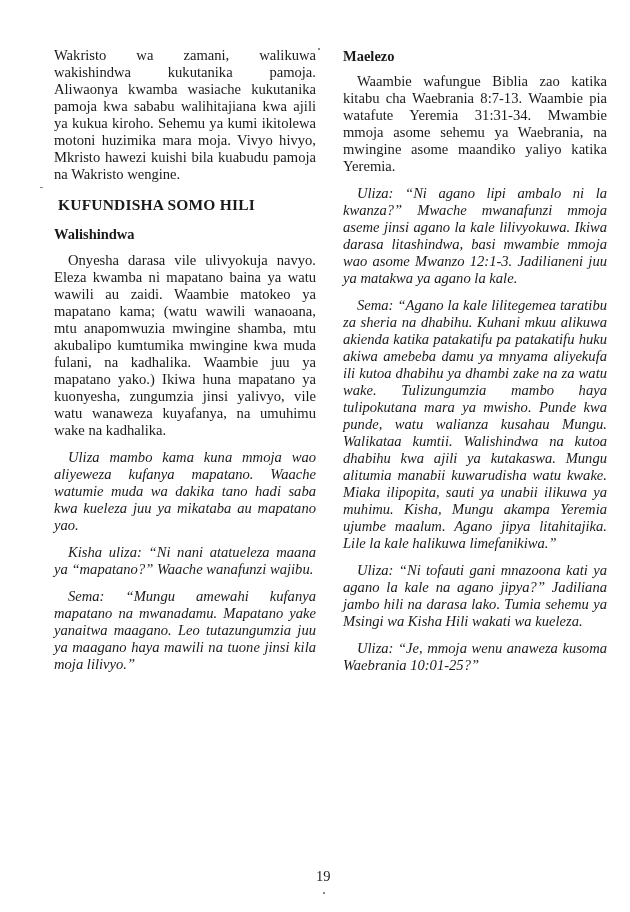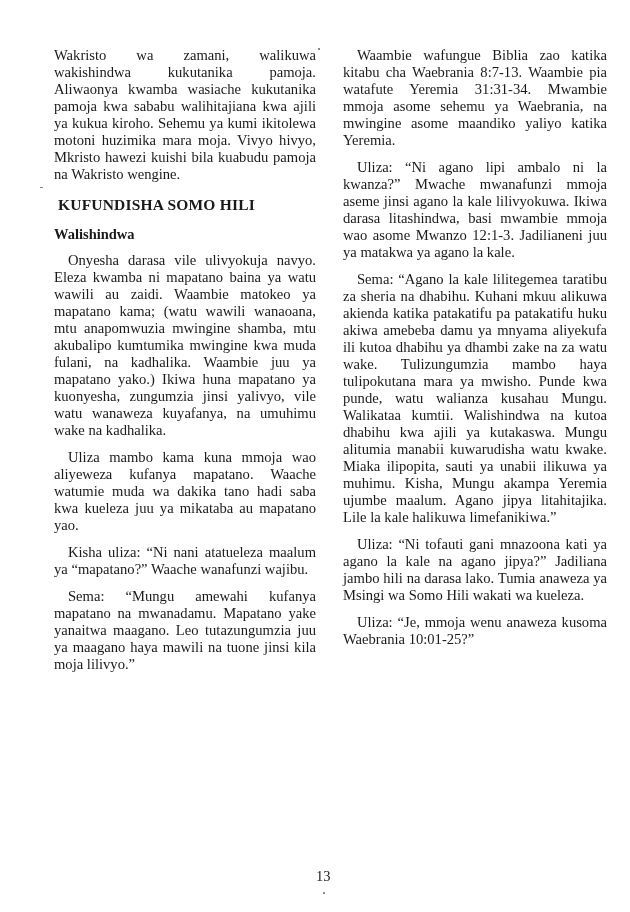--- a/index.html
+++ b/index.html
@@ -3,45 +3,46 @@
 <meta charset="utf-8">
 <style>
   html, body { margin: 0; padding: 0; background: #ffffff; }
   body { width: 630px; height: 912px; position: relative; overflow: hidden;
          font-family: "Liberation Serif", "DejaVu Serif", serif; color: #1a1a1a; }
   .col { position: absolute; top: 0; width: 262px; }
   .col-left { left: 54px; top: 47px; }
   .col-right { left: 343px; top: 47px; width: 264px; }
   p { margin: 0; font-size: 14.6px; line-height: 17px; text-align: justify; }
   p.indent { text-indent: 14px; }
-  .para-gap { margin-top: 10px; }
+  .para-gap { margin-top: 10px; font-style: italic; }
   h2 { margin: 12px 0 0 4px; font-size: 15.5px; font-weight: bold; line-height: 20px; letter-spacing: 0.2px; }
   h3 { margin: 10px 0 9px 0; font-size: 14.5px; font-weight: bold; line-height: 18px; }
   .col-right h3 { margin-top: 0; margin-bottom: 8px; }
   .page-number { position: absolute; left: 316px; top: 868px; font-size: 14.5px; }
   .speck { position: absolute; width: 2px; height: 2px; background: #888; }
 </style>
 </head>
 <body>
 
 <div class="col col-left">
   <p>Wakristo wa zamani, walikuwa wakishindwa kukutanika pamoja. Aliwaonya kwamba wasiache kukutanika pamoja kwa sababu walihitajiana kwa ajili ya kukua kiroho. Sehemu ya kumi ikitolewa motoni huzimika mara moja. Vivyo hivyo, Mkristo hawezi kuishi bila kuabudu pamoja na Wakristo wengine.</p>
   <h2>KUFUNDISHA SOMO HILI</h2>
   <h3>Walishindwa</h3>
   <p class="indent">Onyesha darasa vile ulivyokuja navyo. Eleza kwamba ni mapatano baina ya watu wawili au zaidi. Waambie matokeo ya mapatano kama; (watu wawili wanaoana, mtu anapomwuzia mwingine shamba, mtu akubalipo kumtumika mwingine kwa muda fulani, na kadhalika. Waambie juu ya mapatano yako.) Ikiwa huna mapatano ya kuonyesha, zungumzia jinsi yalivyo, vile watu wanaweza kuyafanya, na umuhimu wake na kadhalika.</p>
   <p class="indent para-gap">Uliza mambo kama kuna mmoja wao aliyeweza kufanya mapatano. Waache watumie muda wa dakika tano hadi saba kwa kueleza juu ya mikataba au mapatano yao.</p>
-  <p class="indent para-gap">Kisha uliza: “Ni nani atatueleza maalum ya “mapatano?” Waache wanafunzi wajibu.</p>
+  <p class="indent para-gap">Kisha uliza: “Ni nani atatueleza maana ya “mapatano?” Waache wanafunzi wajibu.</p>
   <p class="indent para-gap">Sema: “Mungu amewahi kufanya mapatano na mwanadamu. Mapatano yake yanaitwa maagano. Leo tutazungumzia juu ya maagano haya mawili na tuone jinsi kila moja lilivyo.”</p>
 </div>
 
 <div class="col col-right">
+  <h3>Maelezo</h3>
   <p class="indent">Waambie wafungue Biblia zao katika kitabu cha Waebrania 8:7-13. Waambie pia watafute Yeremia 31:31-34. Mwambie mmoja asome sehemu ya Waebrania, na mwingine asome maandiko yaliyo katika Yeremia.</p>
   <p class="indent para-gap">Uliza: “Ni agano lipi ambalo ni la kwanza?” Mwache mwanafunzi mmoja aseme jinsi agano la kale lilivyokuwa. Ikiwa darasa litashindwa, basi mwambie mmoja wao asome Mwanzo 12:1-3. Jadilianeni juu ya matakwa ya agano la kale.</p>
   <p class="indent para-gap">Sema: “Agano la kale lilitegemea taratibu za sheria na dhabihu. Kuhani mkuu alikuwa akienda katika patakatifu pa patakatifu huku akiwa amebeba damu ya mnyama aliyekufa ili kutoa dhabihu ya dhambi zake na za watu wake. Tulizungumzia mambo haya tulipokutana mara ya mwisho. Punde kwa punde, watu walianza kusahau Mungu. Walikataa kumtii. Walishindwa na kutoa dhabihu kwa ajili ya kutakaswa. Mungu alitumia manabii kuwarudisha watu kwake. Miaka ilipopita, sauti ya unabii ilikuwa ya muhimu. Kisha, Mungu akampa Yeremia ujumbe maalum. Agano jipya litahitajika. Lile la kale halikuwa limefanikiwa.”</p>
-  <p class="indent para-gap">Uliza: “Ni tofauti gani mnazoona kati ya agano la kale na agano jipya?” Jadiliana jambo hili na darasa lako. Tumia anaweza ya Msingi wa Somo Hili wakati wa kueleza.</p>
+  <p class="indent para-gap">Uliza: “Ni tofauti gani mnazoona kati ya agano la kale na agano jipya?” Jadiliana jambo hili na darasa lako. Tumia sehemu ya Msingi wa Kisha Hili wakati wa kueleza.</p>
   <p class="indent para-gap">Uliza: “Je, mmoja wenu anaweza kusoma Waebrania 10:01-25?”</p>
 </div>
 
-<div class="page-number">13</div>
+<div class="page-number">19</div>
 
 <div class="speck" style="left:318px;top:48px;"></div>
 <div class="speck" style="left:40px;top:187px;width:3px;height:1px;"></div>
 <div class="speck" style="left:323px;top:892px;"></div>
 
 </body></html>

